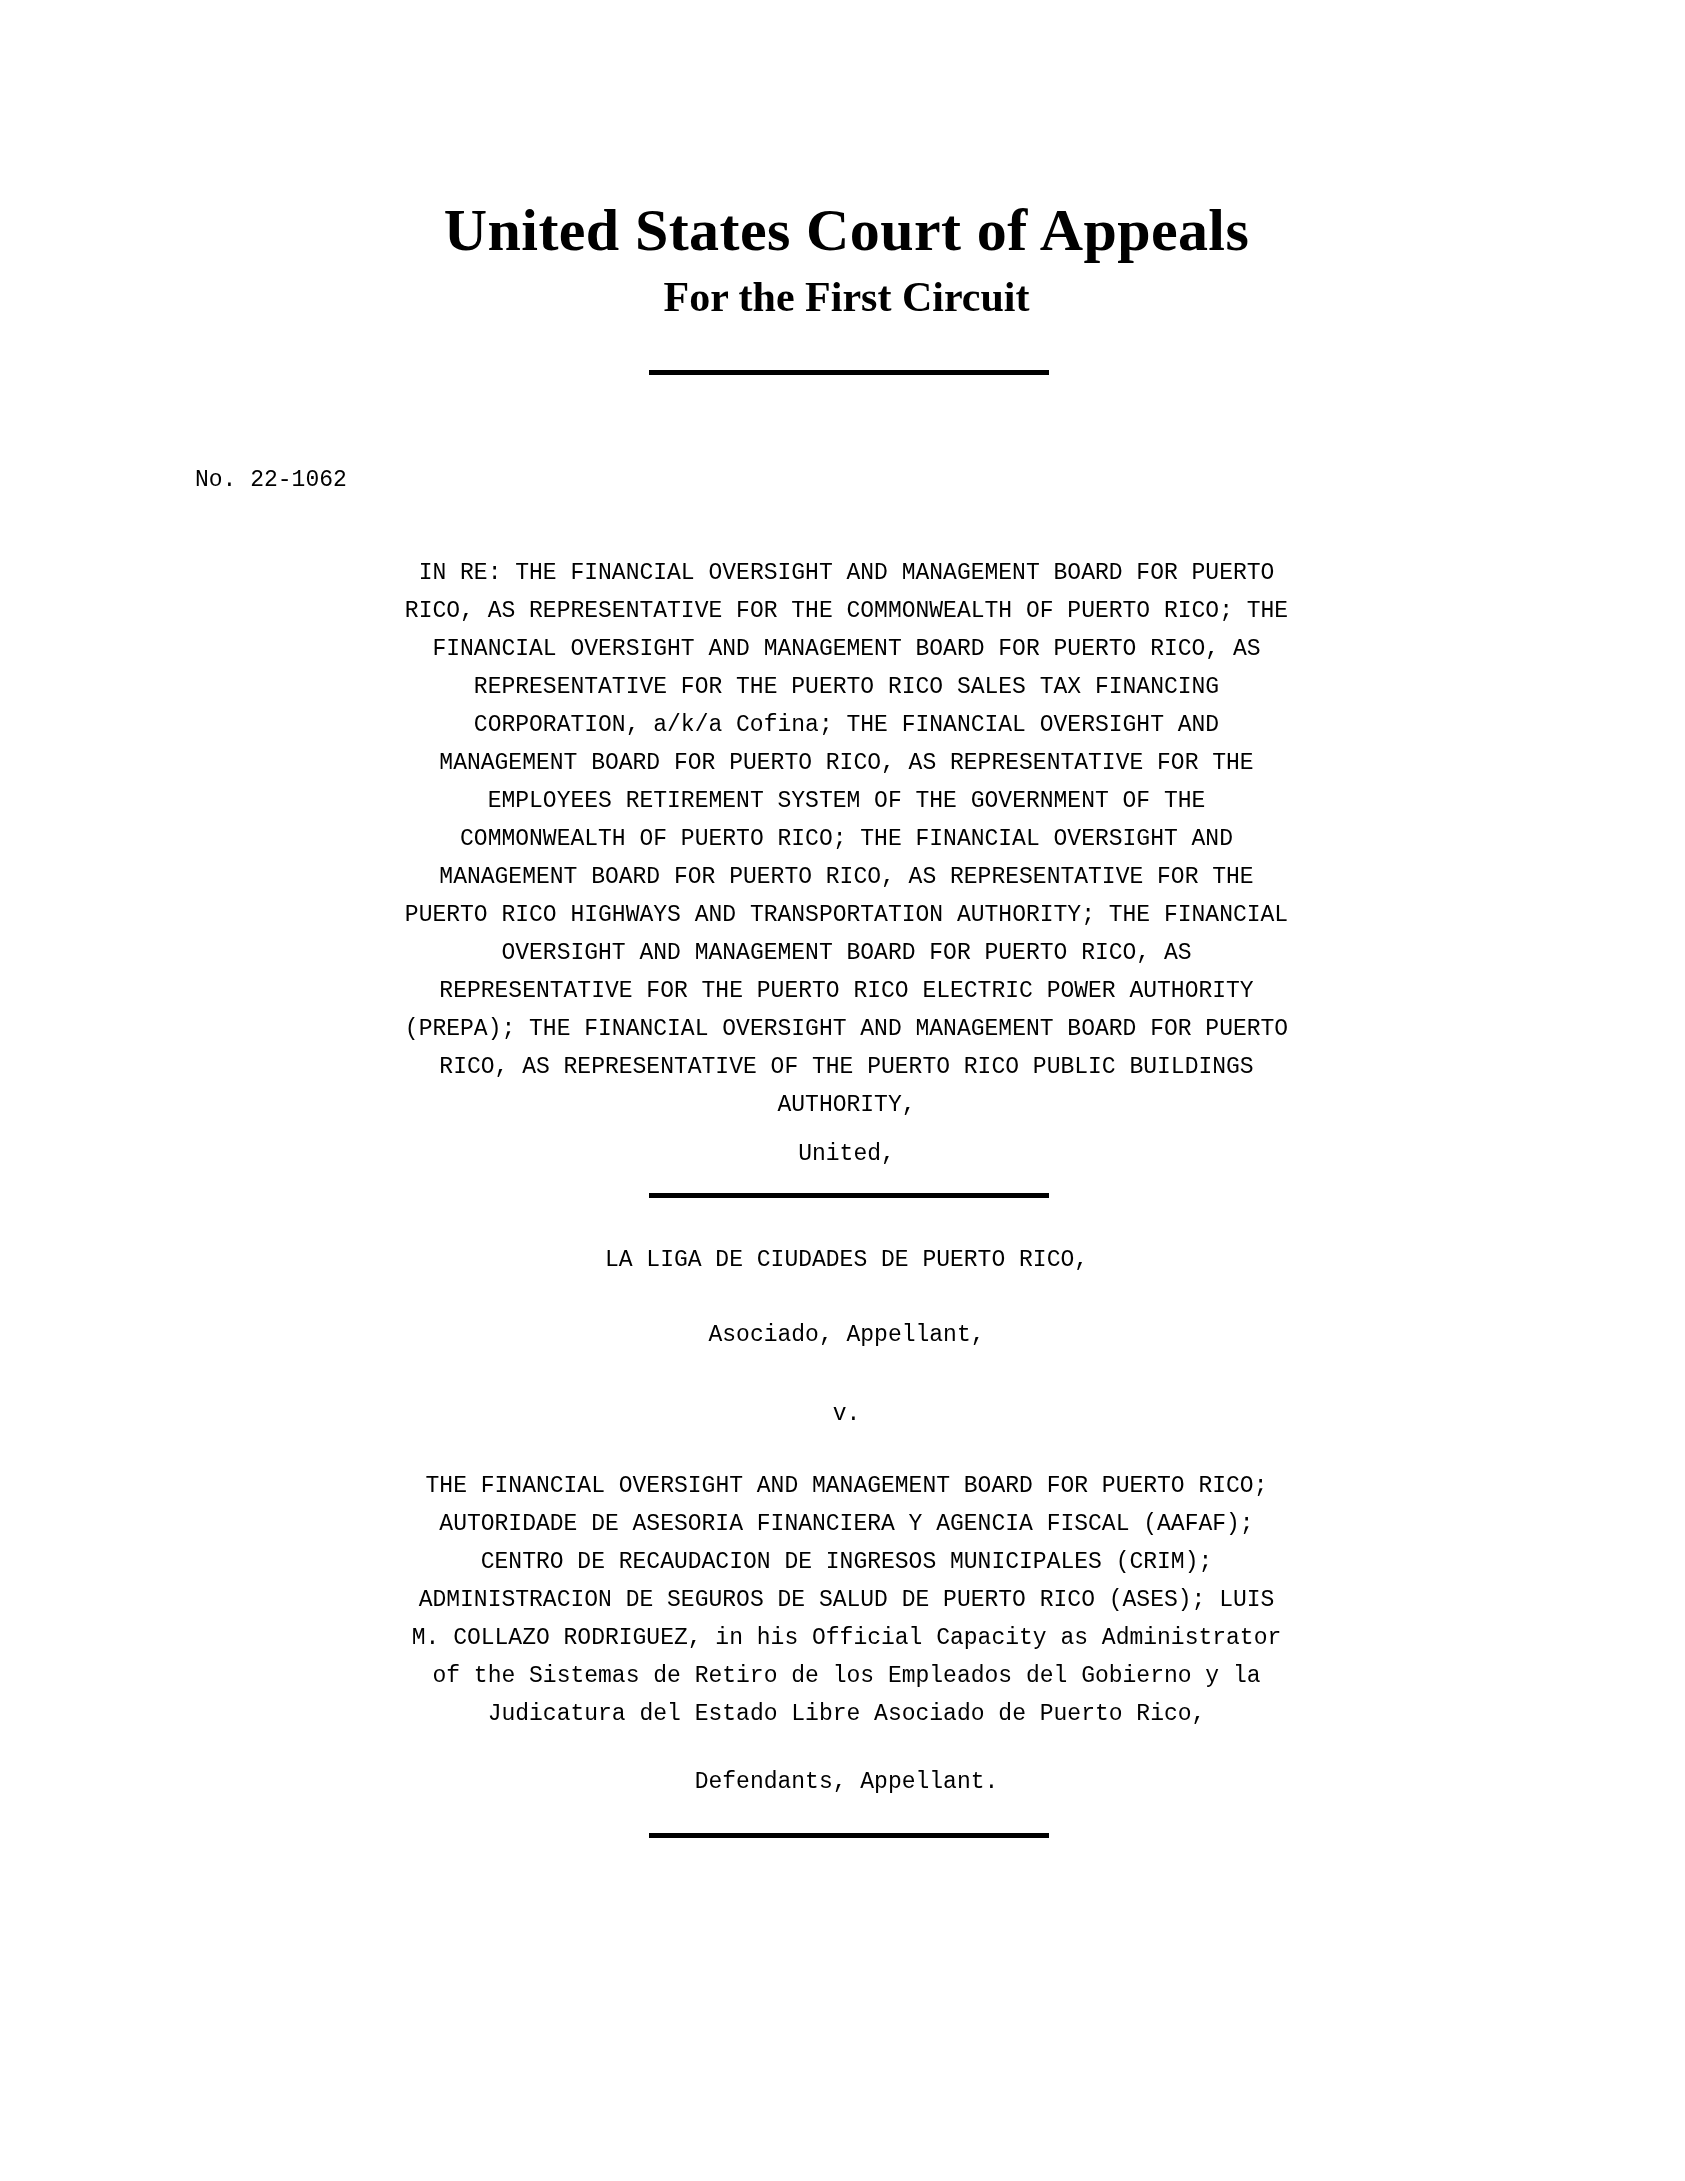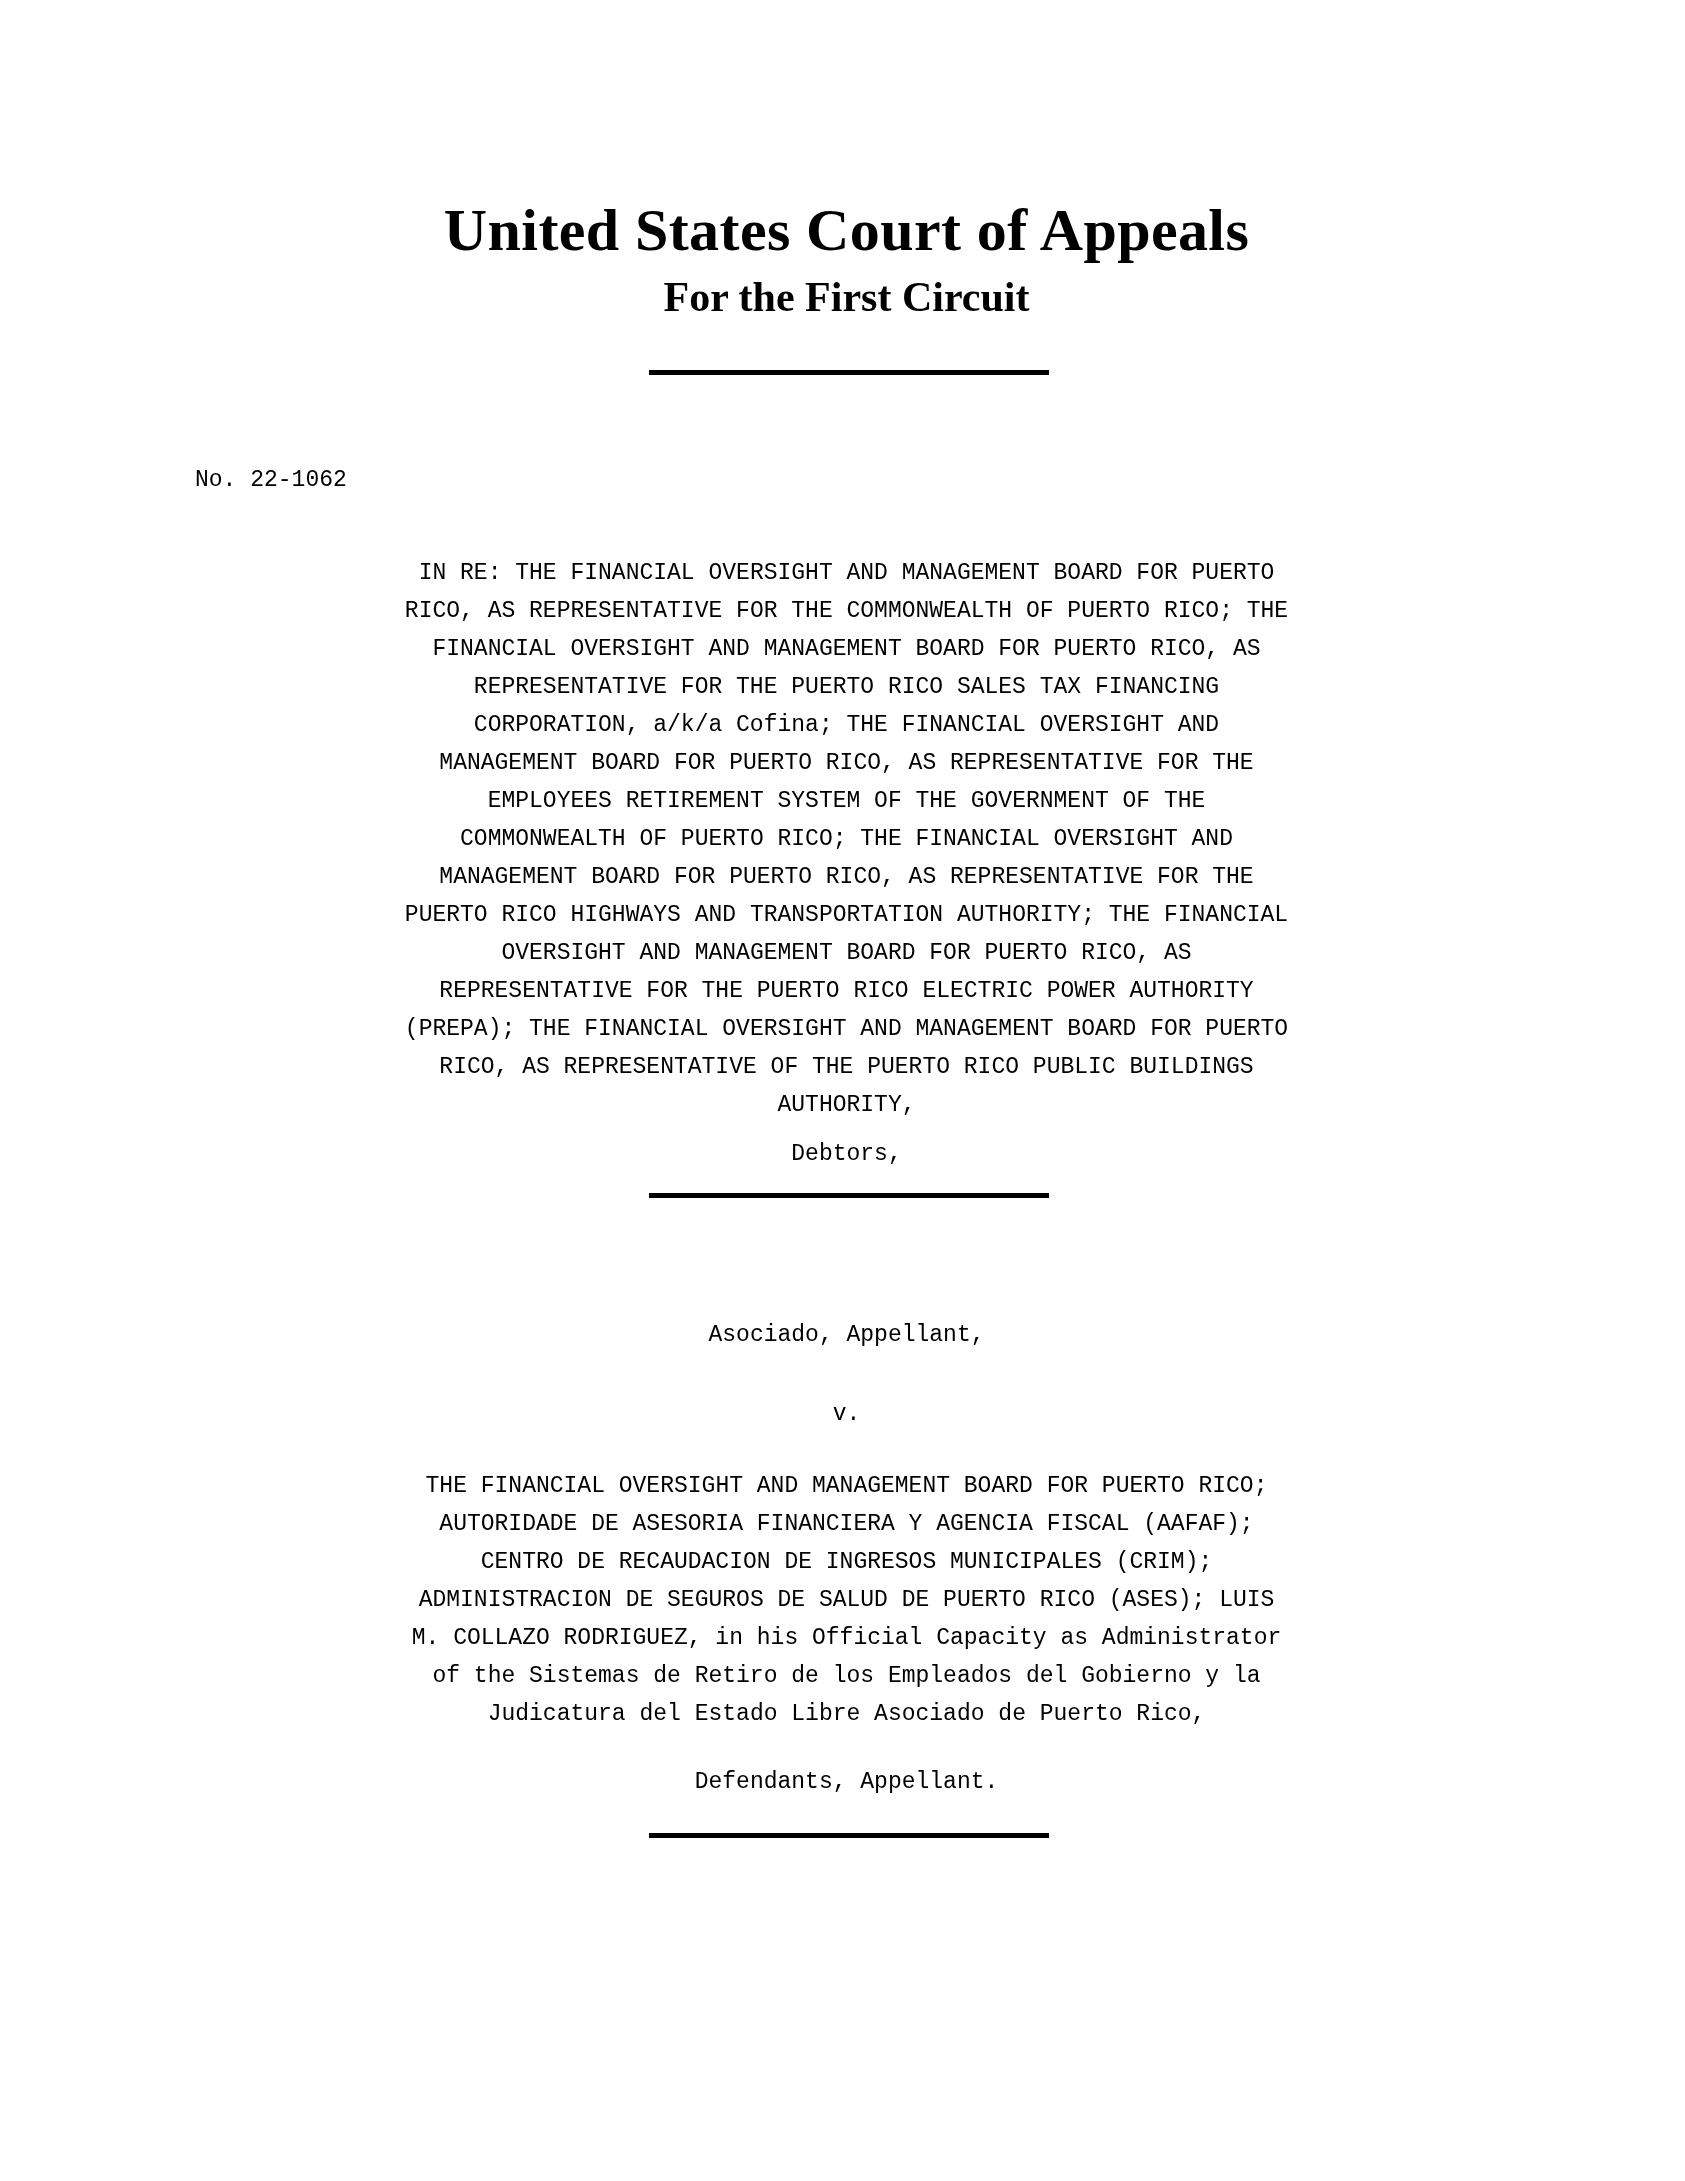--- a/index.html
+++ b/index.html
@@ -91,24 +91,25 @@
 EMPLOYEES RETIREMENT SYSTEM OF THE GOVERNMENT OF THE
 COMMONWEALTH OF PUERTO RICO; THE FINANCIAL OVERSIGHT AND
 MANAGEMENT BOARD FOR PUERTO RICO, AS REPRESENTATIVE FOR THE
 PUERTO RICO HIGHWAYS AND TRANSPORTATION AUTHORITY; THE FINANCIAL
 OVERSIGHT AND MANAGEMENT BOARD FOR PUERTO RICO, AS
 REPRESENTATIVE FOR THE PUERTO RICO ELECTRIC POWER AUTHORITY
 (PREPA); THE FINANCIAL OVERSIGHT AND MANAGEMENT BOARD FOR PUERTO
 RICO, AS REPRESENTATIVE OF THE PUERTO RICO PUBLIC BUILDINGS
 AUTHORITY,</div>
 
-  <div class="abs content-col mono debtors-line">Debtors,</div>
+  <div class="abs content-col mono debtors-line">United,</div>
 
   <div class="abs divider divider-2"></div>
 
+  <div class="abs content-col mono plaintiff-name">LA LIGA DE CIUDADES DE PUERTO RICO,</div>
 
   <div class="abs content-col mono plaintiff-label">Asociado, Appellant,</div>
 
   <div class="abs content-col mono versus-line">v.</div>
 
   <div class="abs content-col mono defendants-block">THE FINANCIAL OVERSIGHT AND MANAGEMENT BOARD FOR PUERTO RICO;
 AUTORIDADE DE ASESORIA FINANCIERA Y AGENCIA FISCAL (AAFAF);
 CENTRO DE RECAUDACION DE INGRESOS MUNICIPALES (CRIM);
 ADMINISTRACION DE SEGUROS DE SALUD DE PUERTO RICO (ASES); LUIS
 M. COLLAZO RODRIGUEZ, in his Official Capacity as Administrator

